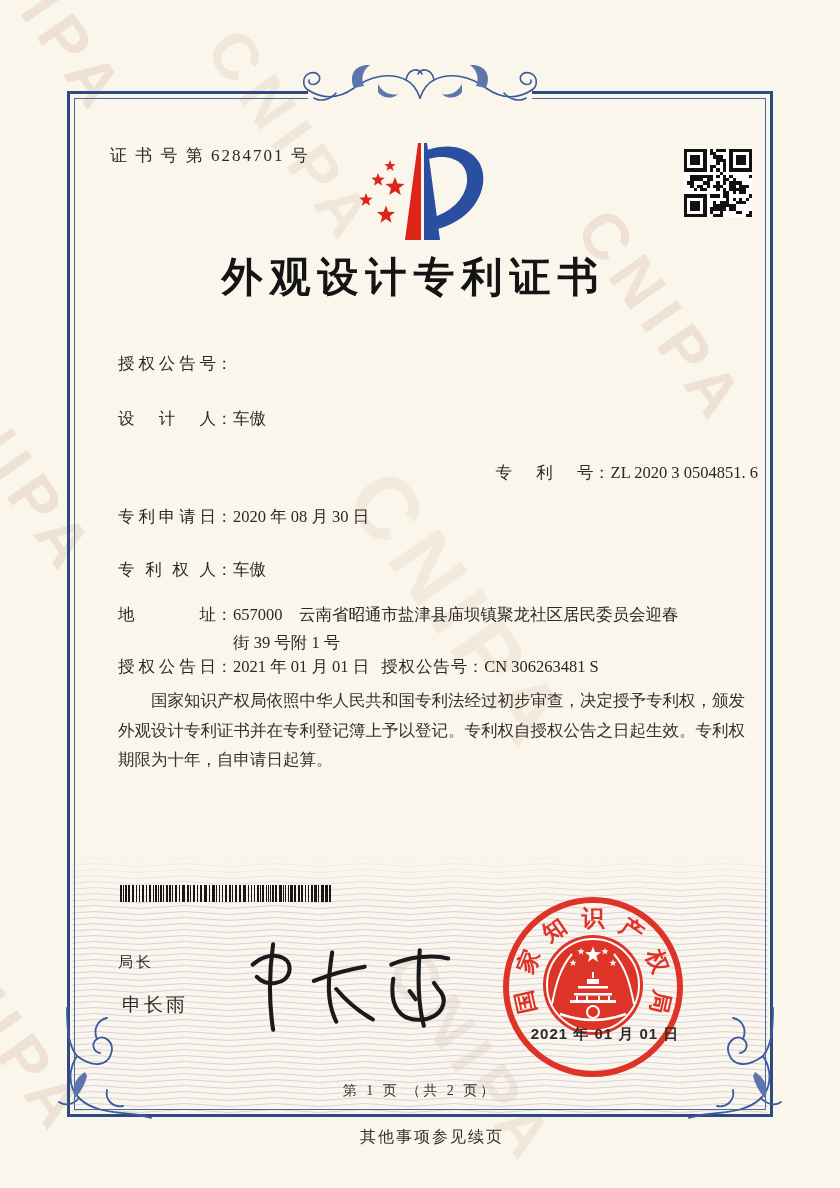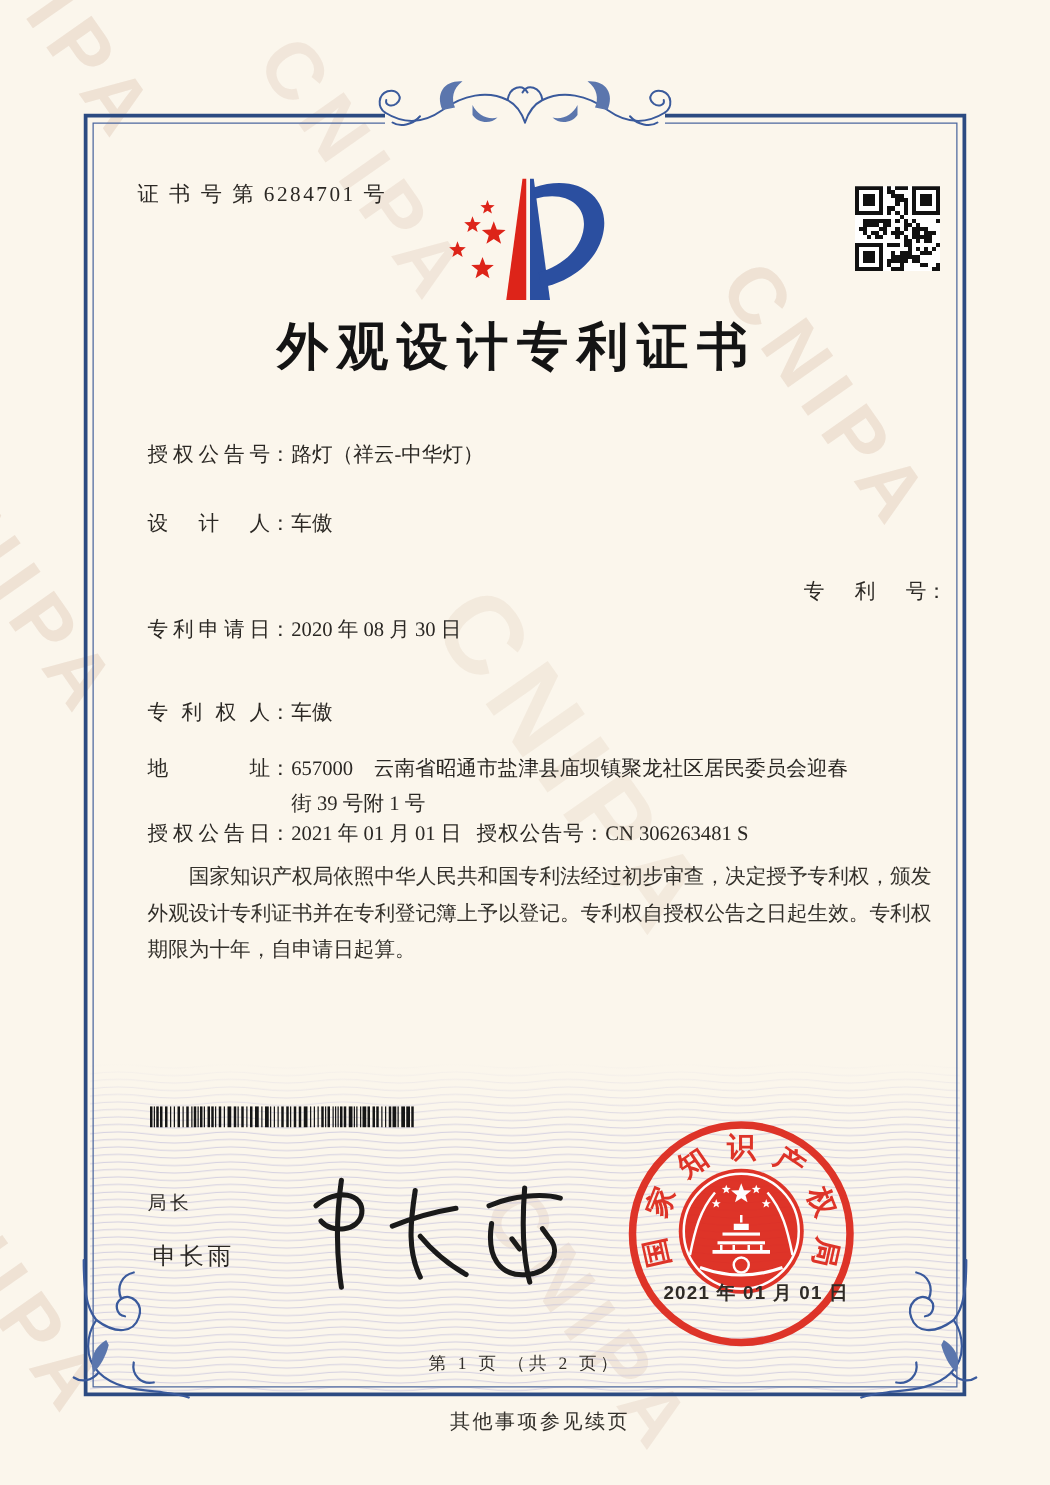--- a/index.html
+++ b/index.html
@@ -260,32 +260,32 @@
       <polygon points="21.00,57.00 22.73,61.62 27.66,61.84 23.80,64.91 25.11,69.66 21.00,66.94 16.89,69.66 18.20,64.91 14.34,61.84 19.27,61.62" fill="#dd2419"></polygon>
       <polygon points="41.00,69.50 43.35,75.77 50.04,76.06 44.79,80.23 46.58,86.69 41.00,82.99 35.42,86.69 37.21,80.23 31.96,76.06 38.65,75.77" fill="#dd2419"></polygon>
     </g>
 </svg>
 
 <div class="title">外观设计专利证书</div>
 
 <div class="frow" style="top:350px;">
   <span class="flabel">授权公告号</span>
     <span class="fcolon">：</span>
-    <span class="fvalue">路灯（祥云-中华灯）</span>
 </div>
 <div class="frow" style="top:405px;">
   <span class="flabel">设计人</span>
     <span class="fcolon">：</span>
     <span class="fvalue">车傲</span>
 </div>
 <div class="frow" style="top:459px;justify-content:flex-end;">
   <span class="flabel">专利号</span>
     <span class="fcolon">：</span>
-</div>
-<div class="frow" style="top:490px;">
+    <span class="fvalue">ZL 2020 3 0504851. 6</span>
+</div>
+<div class="frow" style="top:503px;">
   <span class="flabel">专利申请日</span>
     <span class="fcolon">：</span>
     <span class="fvalue">2020 年 08 月 30 日</span>
 </div>
 <div class="frow" style="top:556px;">
   <span class="flabel">专利权人</span>
     <span class="fcolon">：</span>
     <span class="fvalue">车傲</span>
 </div>
 <div class="frow" style="top:601px;">

